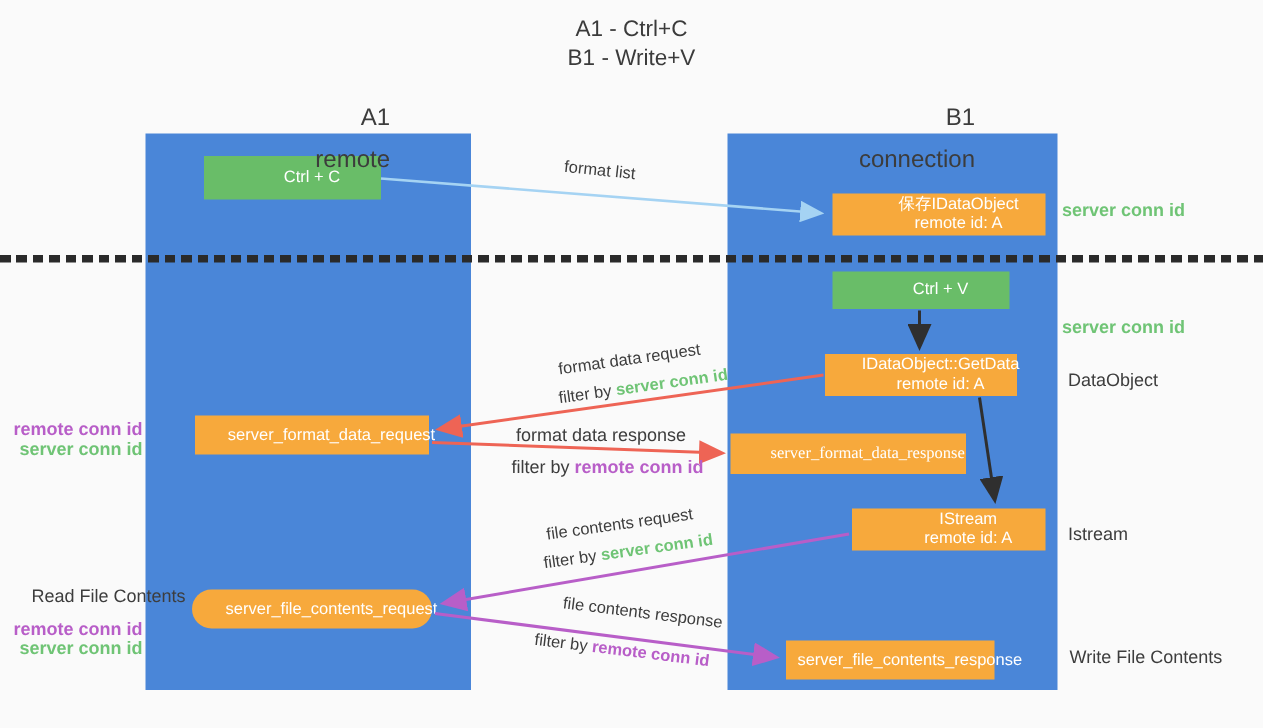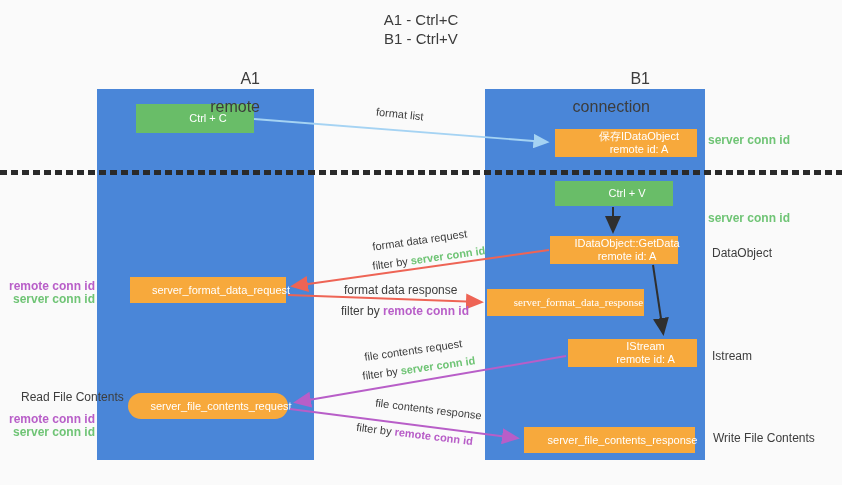--- a/index.html
+++ b/index.html
@@ -44,21 +44,21 @@
   }
   .svg-layer { position:absolute; left:0; top:0; z-index:4; pointer-events:none; }
 </style>
 </head>
 <body>
 
 <div class="stage">
 
   <div class="title">
     <div>A1 - Ctrl+C</div>
-    <div>B1 - Ctrl+V</div>
+    <div>B1 - Write+V</div>
   </div>
 
   <div class="lane-header" style="left:150px; top:58px; width:110px;">
     <div>A1</div>
     <div>remote</div>
   </div>
   <div class="lane-header" style="left:540px; top:58px; width:110px;">
     <div>B1</div>
     <div>connection</div>
   </div>
@@ -96,21 +96,21 @@
 
   <div class="node orange" style="left:568px; top:339px; width:129px; height:28px;">
     <div>IStream</div>
     <div>remote id: A</div>
   </div>
 
   <div class="node orange" style="left:128px; top:393px; width:160px; height:26px;border-radius:13px;">
     <div>server_file_contents_request</div>
   </div>
 
-  <div class="node orange" style="left:524px; top:427px; width:171px; height:26px;">
+  <div class="node orange" style="left:524px; top:427px; width:139px; height:26px;">
     <div>server_file_contents_response</div>
   </div>
 
   <div class="side-label bold-green" style="left:708px; top:133px;">server conn id</div>
   <div class="side-label bold-green" style="left:708px; top:211px;">server conn id</div>
   <div class="side-label" style="left:712px; top:246px;">DataObject</div>
   <div class="side-label" style="left:712px; top:349px;">Istream</div>
   <div class="side-label" style="left:713px; top:431px;">Write File Contents</div>
 
   <div class="side-label left-col bold-purple" style="top:279px;">remote conn id</div>

